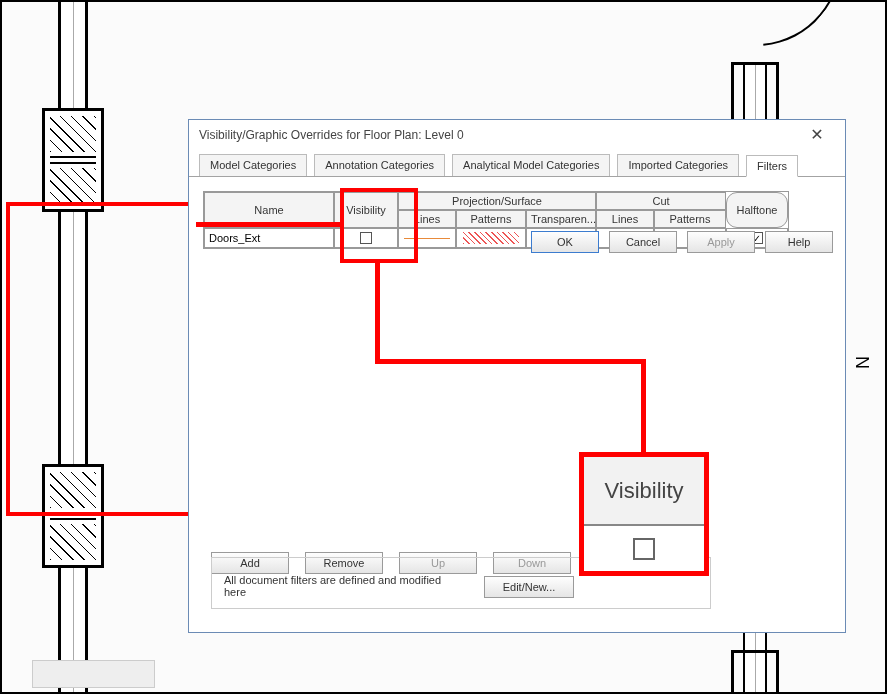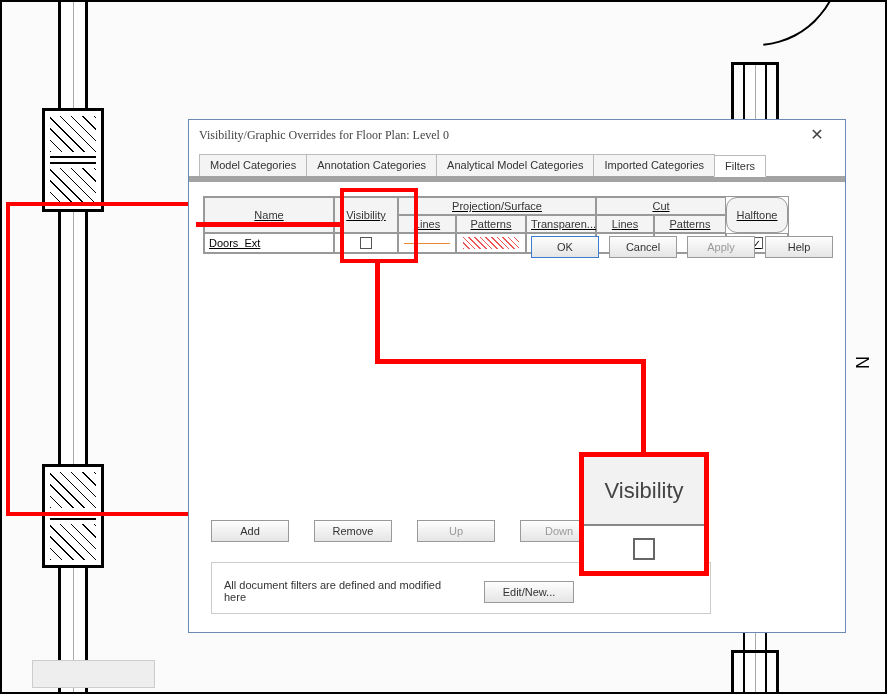--- a/index.html
+++ b/index.html
@@ -99,32 +99,32 @@
       position: absolute;
       left: 186px; top: 117px;
       width: 658px; height: 514px;
       background: #fff;
       border: 1px solid #6b8bb5;
     }
     .titlebar {
       height: 30px; line-height: 30px;
       padding: 0 8px;
       color: #444;
-      display: flex; align-items: center; font-family: Liberation Serif, serif;
+      display: flex; align-items: center;
     }
     .titlebar .title { flex: 1; padding-left: 2px; }
     .close-btn {
       width: 40px; height: 30px; text-align: center;
       color: #444; font-size: 16px; cursor: pointer;
     }
     .tabs {
       display: flex;
       padding: 4px 10px 0 10px;
-      border-bottom: 6px solid #a3a3a3;
-      gap: 0;
+      border-bottom: 1px solid #a3a3a3;
+      gap: 8px;
       font-size: 11px;
     }
     .tab {
       padding: 4px 10px;
       background: #f4f4f4;
       border: 1px solid #bbb;
       border-bottom: none;
       margin-right: -1px;
       cursor: pointer;
       color: #333;
@@ -154,21 +154,21 @@
       display: grid;
       grid-template-columns: 130px 64px 58px 70px 70px 58px 72px 62px;
       font-size: 11px;
     }
     .gc { border: 1px solid #999; padding: 2px 4px; height: 20px; background: #fff; display: flex; align-items: center; justify-content: center; text-align: center; }
     .gc.left { justify-content: flex-start; }
     .line-sample { width: 46px; height: 0; border-top: 1px solid #e88a3a; }
     .pattern-sample { width: 56px; height: 12px; background: repeating-linear-gradient(45deg, #e55 0 1px, transparent 1px 4px); }
     .checkbox { width: 12px; height: 12px; border: 1px solid #555; background: #fff; display: inline-flex; align-items: center; justify-content: center; font-size: 10px; }
 
-    .btn-row { display: flex; gap: 25px; margin-top: 14px; position: absolute; left: 22px; top: 324px;}
+    .btn-row { display: flex; gap: 16px; margin-top: 14px; position: absolute; left: 22px; top: 361px;}
     .btn {
       width: 78px; height: 22px; font-size: 11px;
       background: linear-gradient(#fefefe, #e5e5e5);
       border: 1px solid #9a9a9a;
       color: #333; cursor: pointer;
     }
     .btn:disabled, .btn.disabled { color: #999; cursor: default; }
 
     .hint-box {
       position: absolute;
@@ -249,21 +249,21 @@
   </div>
   <div class="tabs">
     <div class="tab">Model Categories</div>
     <div class="tab">Annotation Categories</div>
     <div class="tab">Analytical Model Categories</div>
     <div class="tab">Imported Categories</div>
     <div class="tab active">Filters</div>
   </div>
 
   <div class="body">
-    <div class="grid" style="width:586px;text-decoration:underline;">
+    <div class="grid" style="width:586px;">
       <div class="grid-header">
         <div class="gh namecell">Name</div>
         <div class="gh viscell">Visibility</div>
         <div class="gh span3">Projection/Surface</div>
         <div class="gh span2">Cut</div>
         <div class="gh halfcell">Halftone</div>
         <div class="gh">Lines</div>
         <div class="gh">Patterns</div>
         <div class="gh">Transparen...</div>
         <div class="gh">Lines</div>

